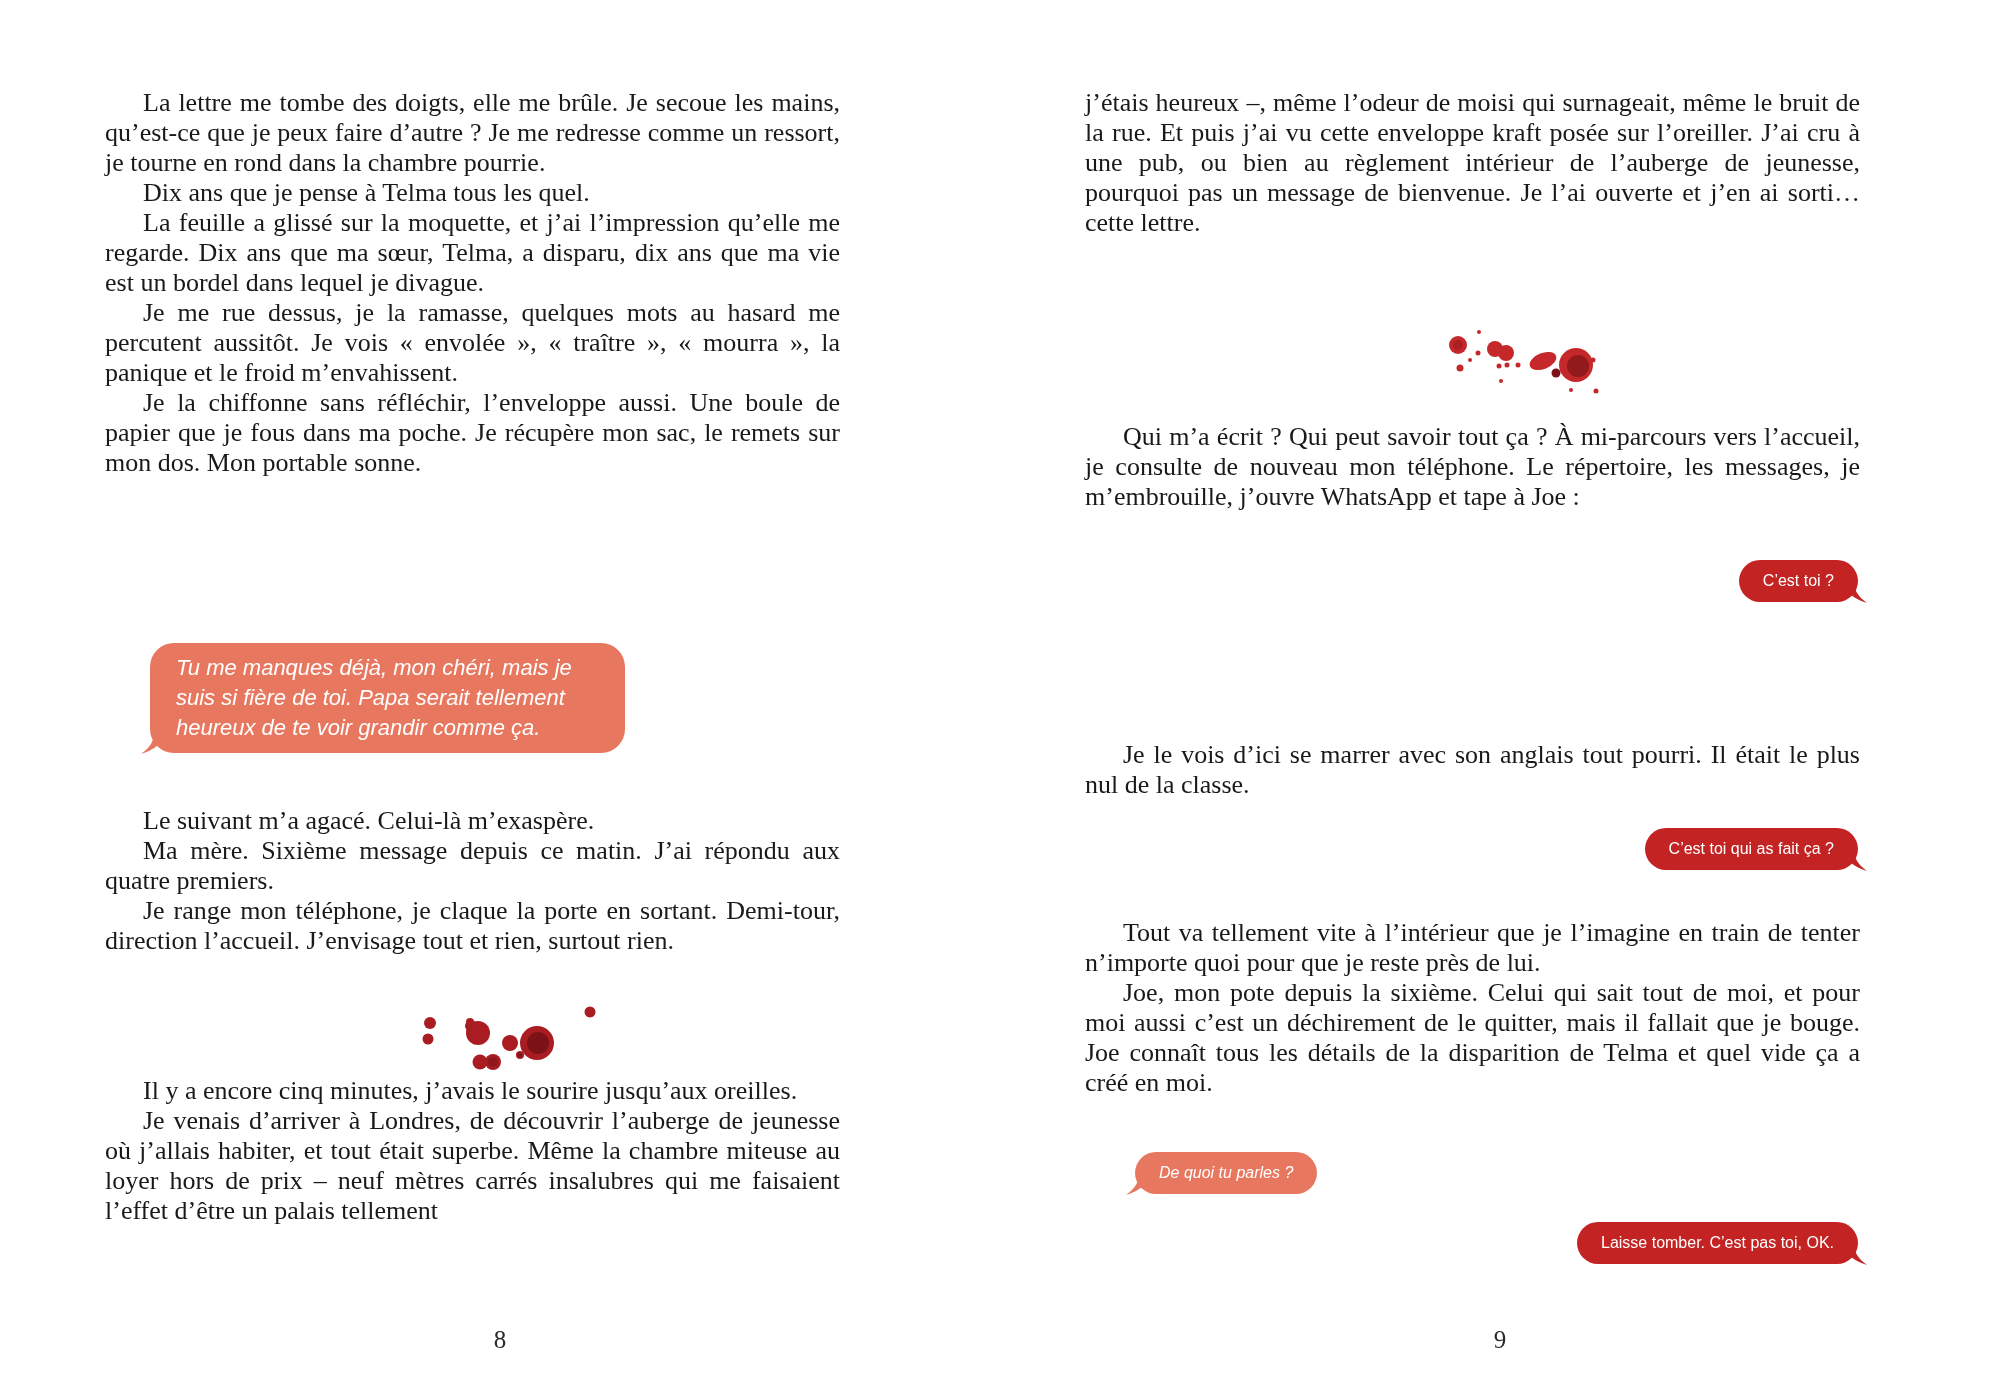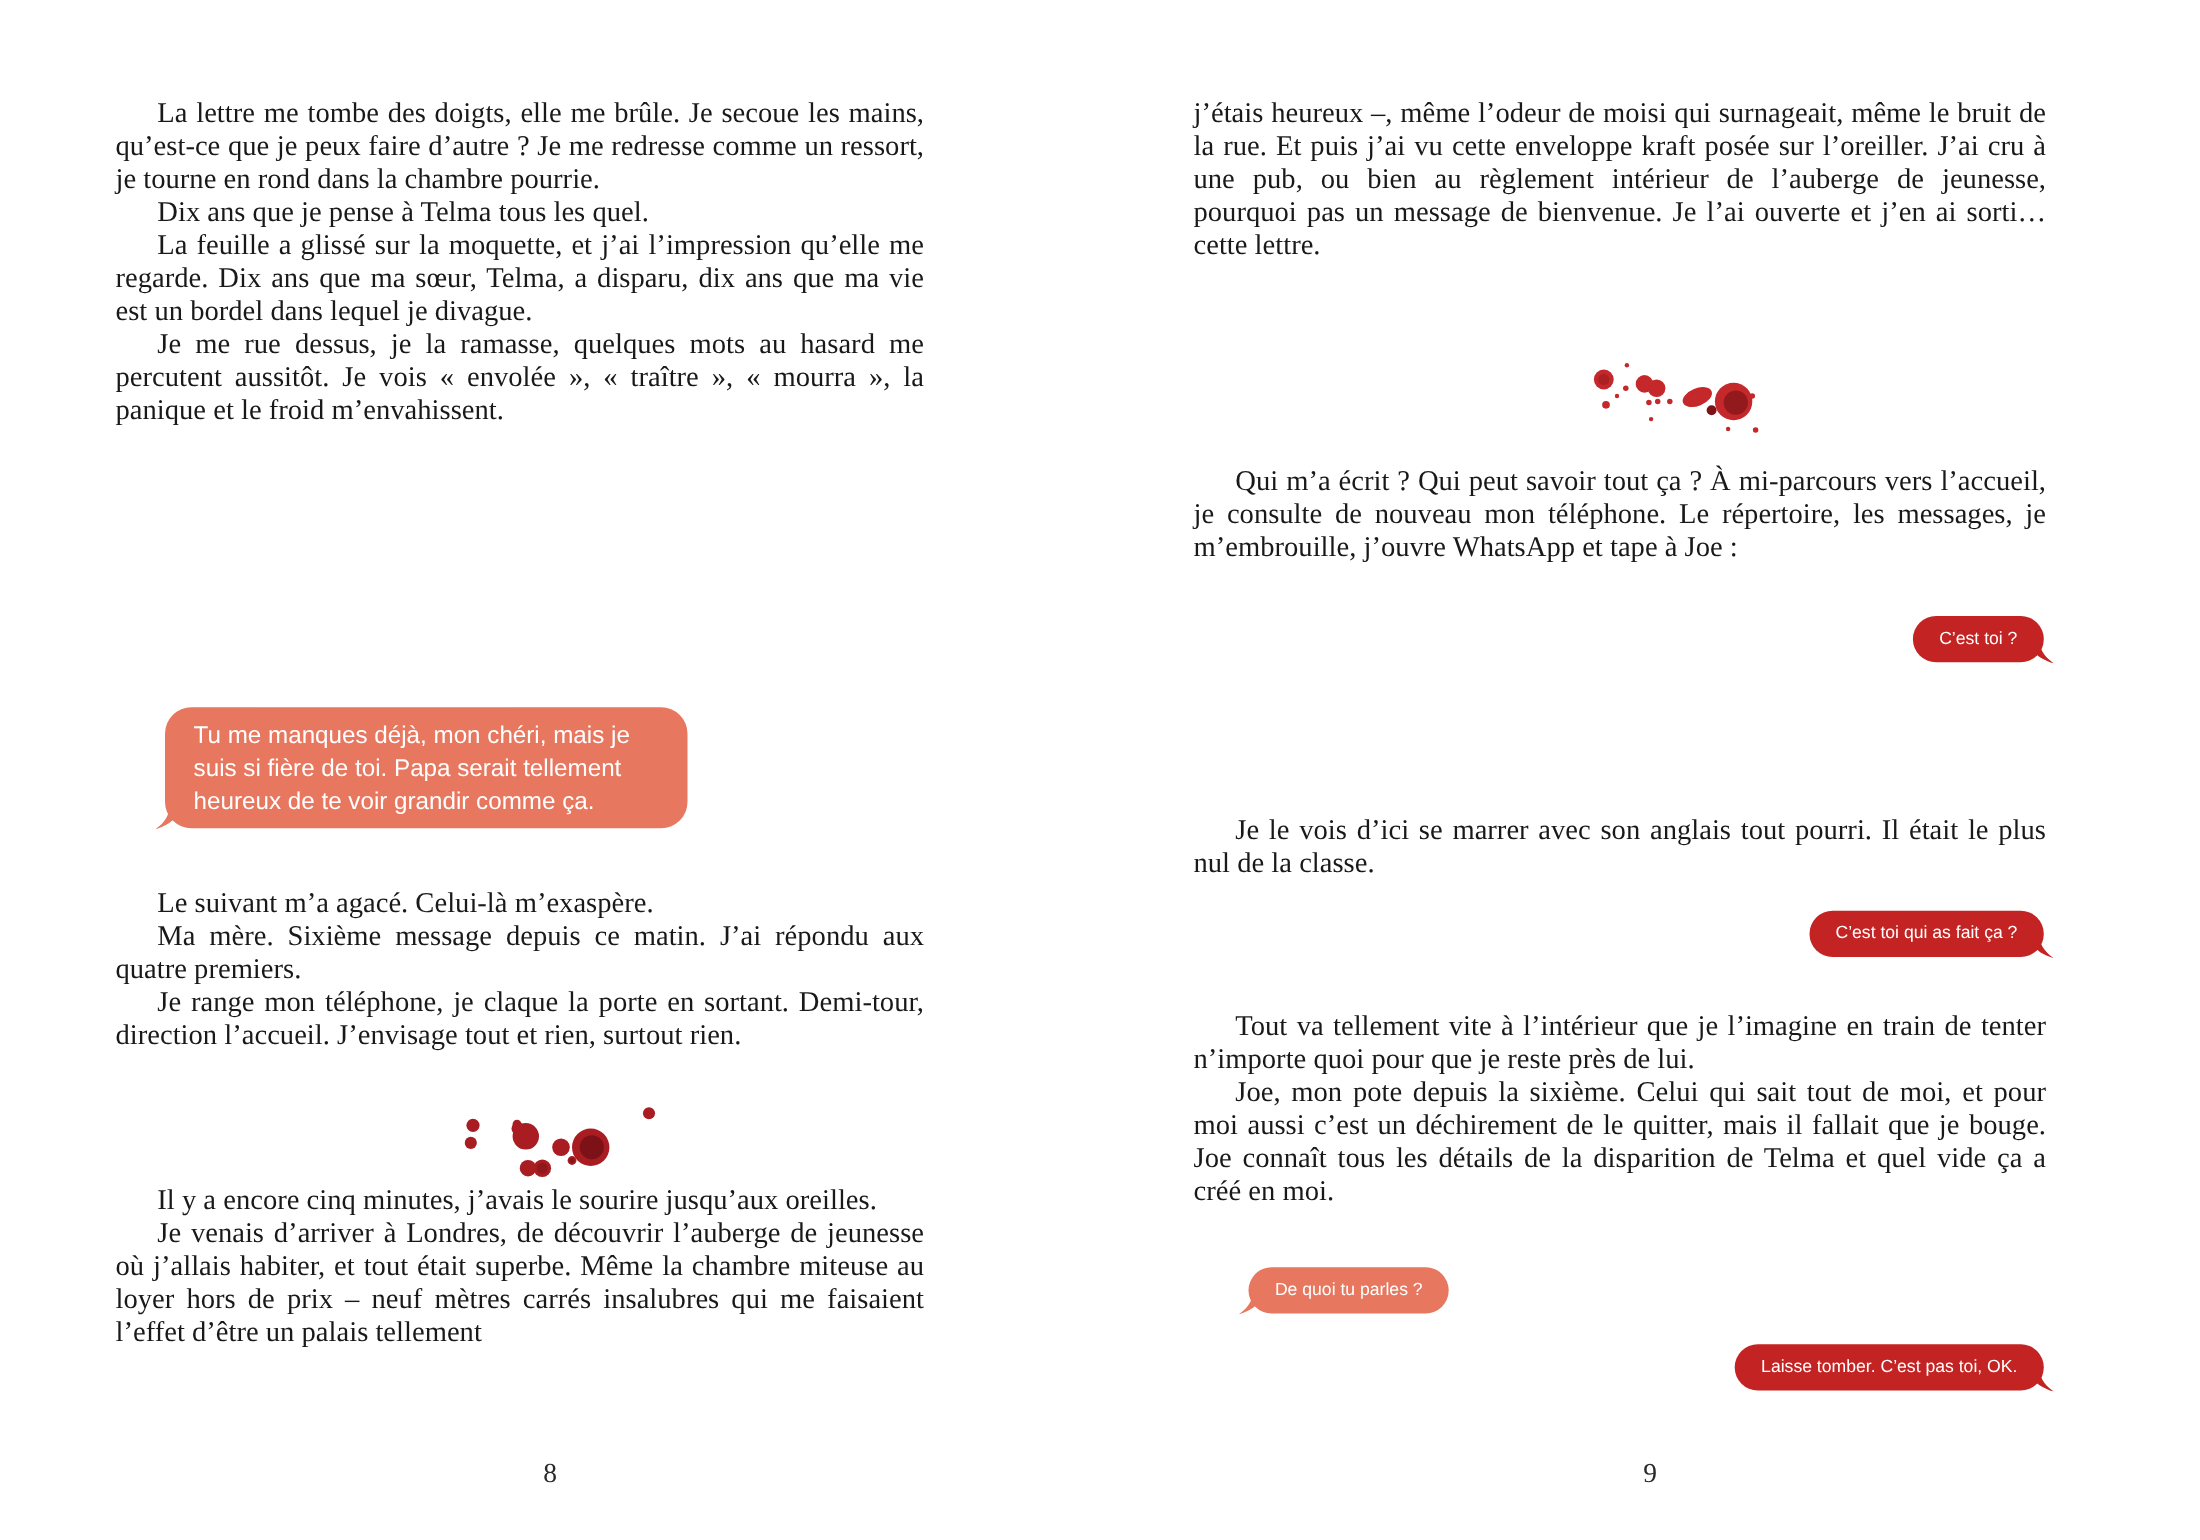--- a/index.html
+++ b/index.html
@@ -47,21 +47,21 @@
     position:absolute;
     font-family:"Liberation Sans", sans-serif;
     color:#fff;
     border-radius:24px;
     padding:6px 24px;
     font-size:16px;
     line-height:30px;
     white-space:nowrap;
   }
   .bubble.multi { white-space:normal; }
-  .incoming { background: var(--incoming); }
+  .incoming { background: var(--incoming); font-style: italic; }
   .outgoing { background: var(--outgoing); }
   .tail { position:absolute; bottom:-1px; width:26px; height:22px; }
   .tail-l { left:-9px; }
   .tail-r { right:-9px; transform:scaleX(-1); }
   .incoming .tail { color: var(--incoming); }
   .outgoing .tail { color: var(--outgoing); }
 
   .bubble-mom    { left:150px;  top:643px; width:475px; padding:10px 26px; font-size:22px; }
   .bubble-r1     { right:142px; top:560px; }
   .bubble-r2     { left:140px;  top:636px; }
@@ -84,20 +84,21 @@
 
 <div class="spread">
 
   <div class="page page-left">
 
     <div class="block lblock1">
       <p class="para indent">La lettre me tombe des doigts, elle me brûle. Je secoue les mains, qu’est-ce que je peux faire d’autre ? Je me redresse comme un ressort, je tourne en rond dans la chambre pourrie.</p>
       <p class="para indent">Dix ans que je pense à Telma tous les quel.</p>
       <p class="para indent">La feuille a glissé sur la moquette, et j’ai l’impression qu’elle me regarde. Dix ans que ma sœur, Telma, a disparu, dix ans que ma vie est un bordel dans lequel je divague.</p>
       <p class="para indent">Je me rue dessus, je la ramasse, quelques mots au hasard me percutent aussitôt. Je vois « envolée », « traître », « mourra », la panique et le froid m’envahissent.</p>
+      <p class="para indent">Je la chiffonne sans réfléchir, l’enveloppe aussi. Une boule de papier que je fous dans ma poche. Je récupère mon sac, le remets sur mon dos. Mon portable sonne.</p>
     </div>
 
     <div class="bubble incoming multi bubble-mom">
       <svg class="tail tail-l" viewBox="0 0 26 22" aria-hidden="true">
         <path d="M24 0 C22 10 14 18 0 22 C10 15 13 8 13 0 Z" fill="currentColor"></path>
       </svg>
       <span class="bubble-text">Tu me manques déjà, mon chéri, mais je suis si fière de toi. Papa serait tellement heureux de te voir grandir comme ça.</span>
     </div>
 
     <div class="block lblock2">

